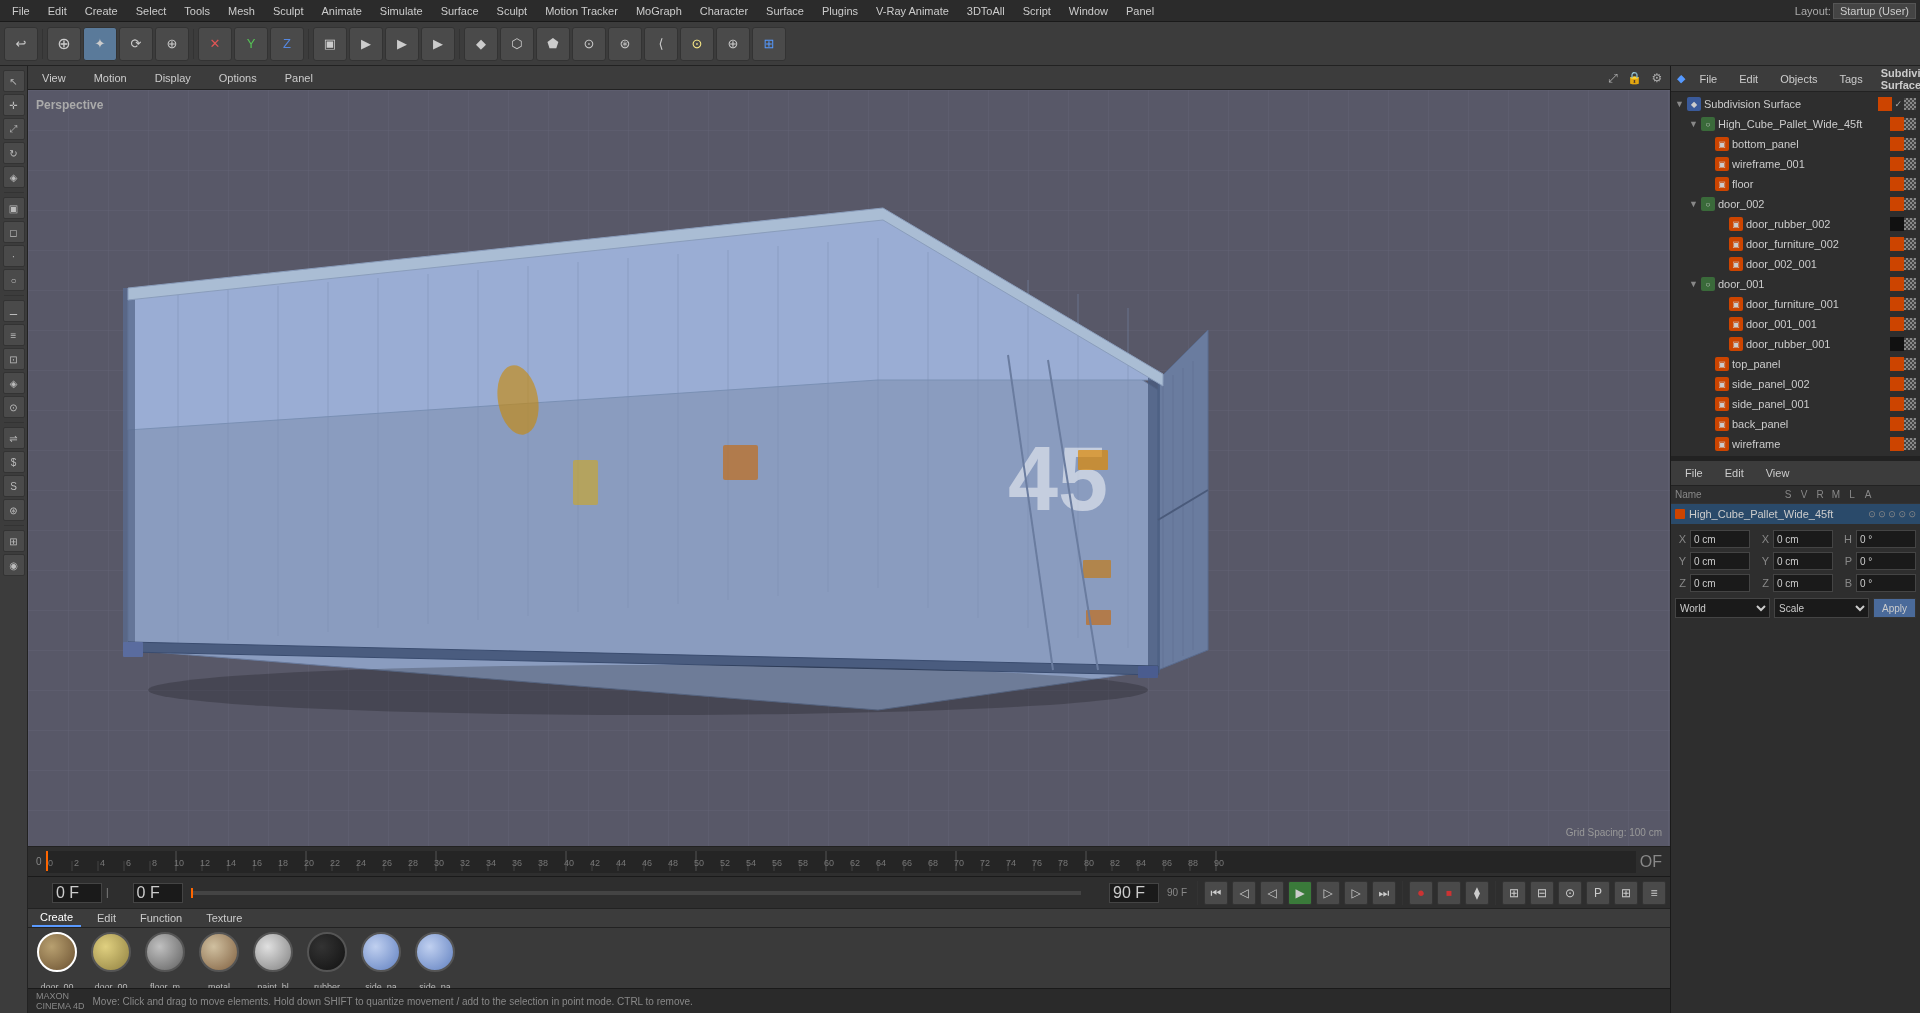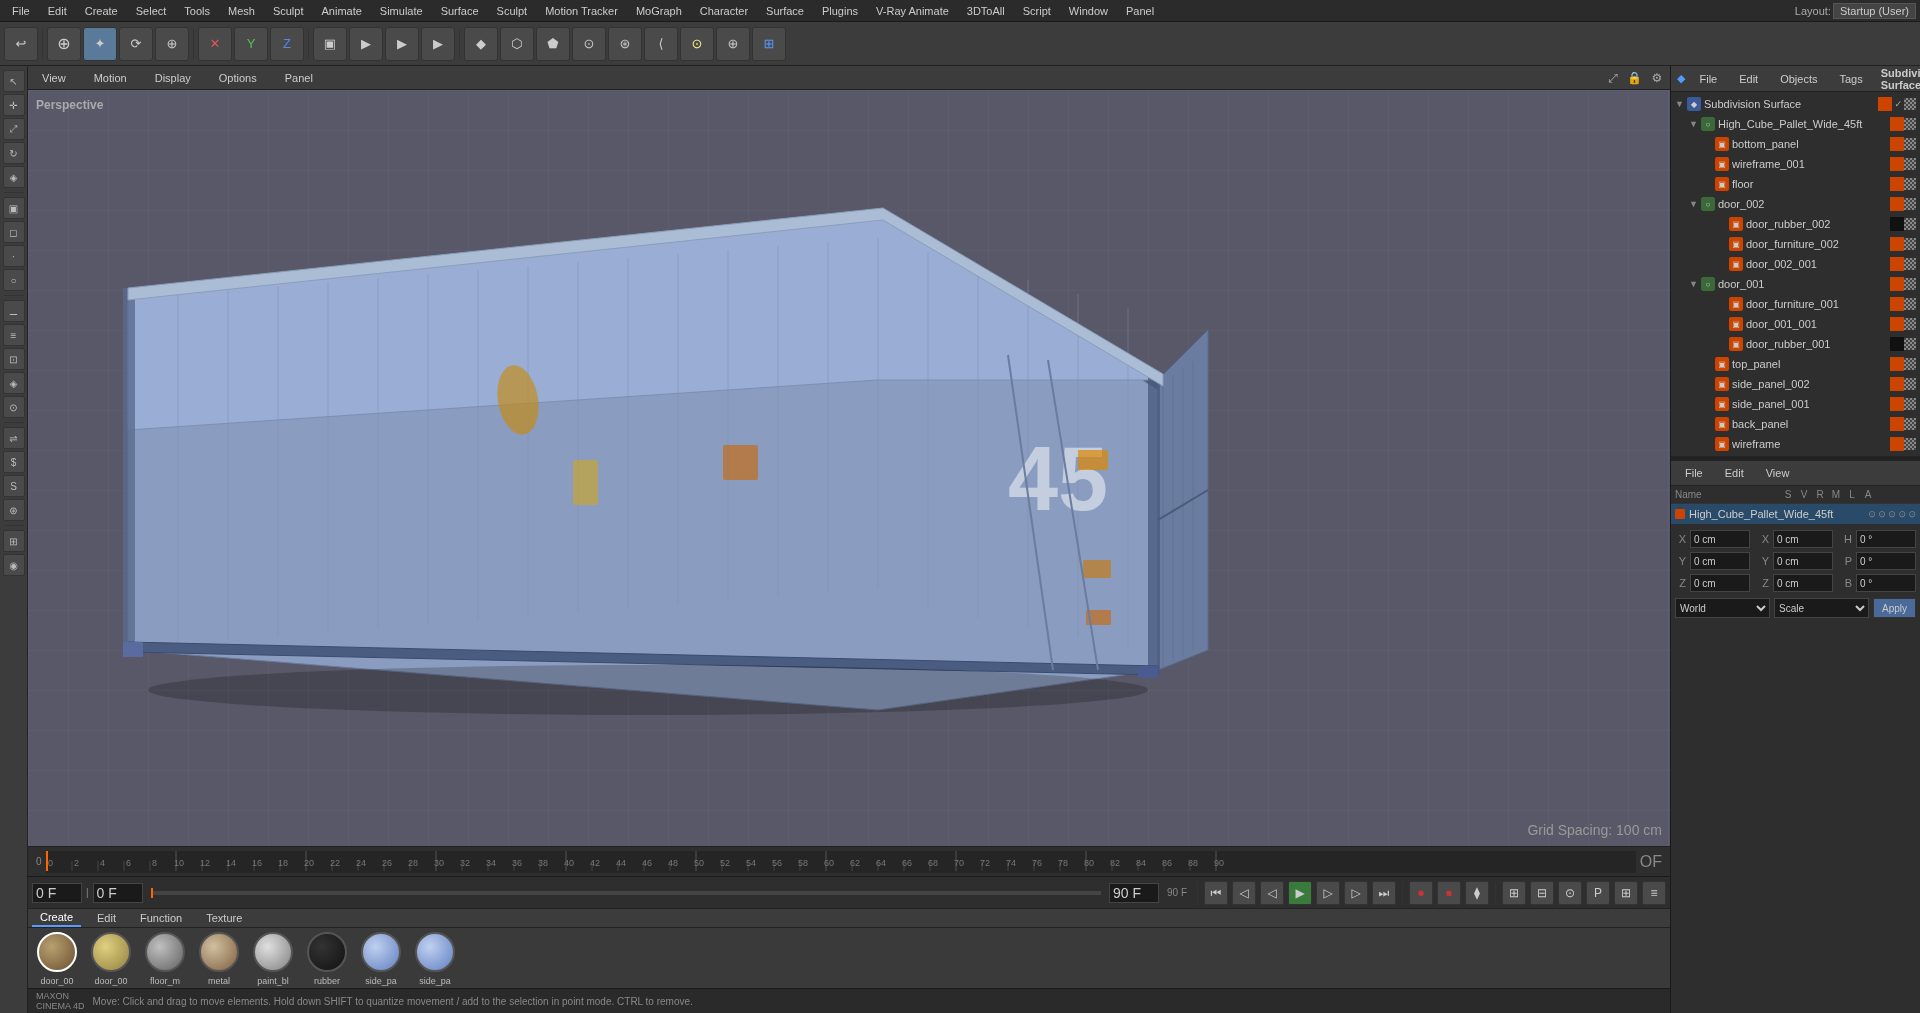--- a/index.html
+++ b/index.html
@@ -27,21 +27,21 @@
 
     
     #viewport-container { flex: 1; display: flex; flex-direction: column; }
     #viewport-tabs { height: 24px; background: #3c3c3c; display: flex; align-items: center; padding: 0 4px; gap: 8px; border-bottom: 1px solid #222; }
     .viewport-tab { padding: 2px 10px; cursor: pointer; color: #ccc; font-size: 11px; }
     #viewport-icons { margin-left: auto; display: flex; gap: 4px; }
     .vp-icon { width: 18px; height: 18px; display: flex; align-items: center; justify-content: center; cursor: pointer; color: #aaa; font-size: 12px; }
 
     #viewport { flex: 1; background: #5a5a6a; position: relative; overflow: hidden; }
     #viewport-label { position: absolute; top: 8px; left: 8px; color: #aaa; font-size: 12px; font-weight: bold; }
-    #grid-spacing { position: absolute; bottom: 8px; right: 8px; color: #999; font-size: 14px; }
+    #grid-spacing { position: absolute; bottom: 8px; right: 8px; color: #999; font-size: 10px; }
 
     
     #viewport-bg { position: absolute; inset: 0; background-color: #585868;
       background-image: linear-gradient(rgba(100,100,120,0.4) 1px, transparent 1px),
                         linear-gradient(90deg, rgba(100,100,120,0.4) 1px, transparent 1px);
       background-size: 40px 40px; }
 
     
     #right-panel { width: 250px; background: #2e2e2e; display: flex; flex-direction: column; border-left: 1px solid #1a1a1a; }
     #obj-header { height: 26px; background: #3c3c3c; display: flex; align-items: center; padding: 0 6px; gap: 6px; border-bottom: 1px solid #222; font-size: 11px; }
@@ -67,37 +67,37 @@
     .attr-col-m { width: 16px; text-align: center; }
     .attr-col-l { width: 16px; text-align: center; }
     .attr-col-a { width: 16px; text-align: center; }
     .attr-col-icons { width: 40px; }
 
     
     #timeline-area { height: 30px; background: #2e2e2e; display: flex; align-items: center; padding: 0 4px; border-top: 1px solid #222; }
 
     
     #playback-bar { height: 32px; background: #2e2e2e; display: flex; align-items: center; padding: 0 4px; gap: 4px; border-top: 1px solid #1a1a1a; }
-    .pb-input { width: 50px; height: 20px; background: #1a1a1a; border: 1px solid #444; color: #ccc; font-size: 14px; padding: 0 3px; }
+    .pb-input { width: 50px; height: 20px; background: #1a1a1a; border: 1px solid #444; color: #ccc; font-size: 16px; padding: 0 3px; margin-left: 20px; }
     .pb-btn { width: 24px; height: 24px; background: #4a4a4a; border: 1px solid #333; border-radius: 2px; display: flex; align-items: center; justify-content: center; cursor: pointer; color: #ccc; font-size: 12px; }
     .pb-btn.green { background: #3a7a3a; }
     .pb-slider { flex: 1; height: 4px; background: #444; position: relative; }
     .pb-pos { position: absolute; left: 0; top: -3px; width: 2px; height: 10px; background: #ff6600; }
     .pb-separator { width: 1px; height: 24px; background: #333; margin: 0 2px; }
 
     
     #materials-bar { height: 80px; background: #3a3a3a; display: flex; flex-direction: column; border-top: 1px solid #222; }
     #mat-toolbar { height: 22px; background: #3c3c3c; display: flex; align-items: center; padding: 0 4px; gap: 8px; border-bottom: 1px solid #222; }
     .mat-tab { padding: 2px 8px; cursor: pointer; color: #ccc; font-size: 11px; }
     .mat-tab.active { color: #fff; border-bottom: 2px solid #5a9aff; }
     #mat-list { display: flex; align-items: center; padding: 4px; gap: 4px; flex: 1; }
     .mat-item { display: flex; flex-direction: column; align-items: center; width: 50px; cursor: pointer; }
     .mat-sphere { width: 40px; height: 40px; border-radius: 50%; border: 2px solid #555; }
     .mat-item.selected .mat-sphere { border-color: #fff; }
-    .mat-label { font-size: 9px; color: #bbb; text-align: center; margin-top: 4px; white-space: nowrap; overflow: hidden; max-width: 50px; text-overflow: ellipsis; }
+    .mat-label { font-size: 9px; color: #bbb; text-align: center; margin-top: 10px; white-space: nowrap; overflow: hidden; max-width: 50px; text-overflow: ellipsis; }
     .coord-row { display: flex; align-items: center; height: 22px; font-size: 11px; }
     .coord-input { width: 60px; height: 18px; background: #1a1a1a; border: 1px solid #444; color: #ccc; font-size: 10px; padding: 0 3px; margin-left: 2px; }
     .coord-label { width: 20px; color: #888; text-align: right; margin-right: 2px; }
     .coord-btn-row { display: flex; align-items: center; gap: 4px; margin-top: 4px; }
     .coord-select { height: 20px; background: #1a1a1a; border: 1px solid #444; color: #ccc; font-size: 10px; flex: 1; }
     .coord-apply { height: 20px; background: #4a6a9a; border: 1px solid #333; color: #ccc; font-size: 10px; padding: 0 8px; cursor: pointer; }
 
     
     #status-bar { height: 22px; background: #2a2a2a; display: flex; align-items: center; padding: 12px 8px; border-top: 1px solid #1a1a1a; font-size: 10px; color: #888; }
 

